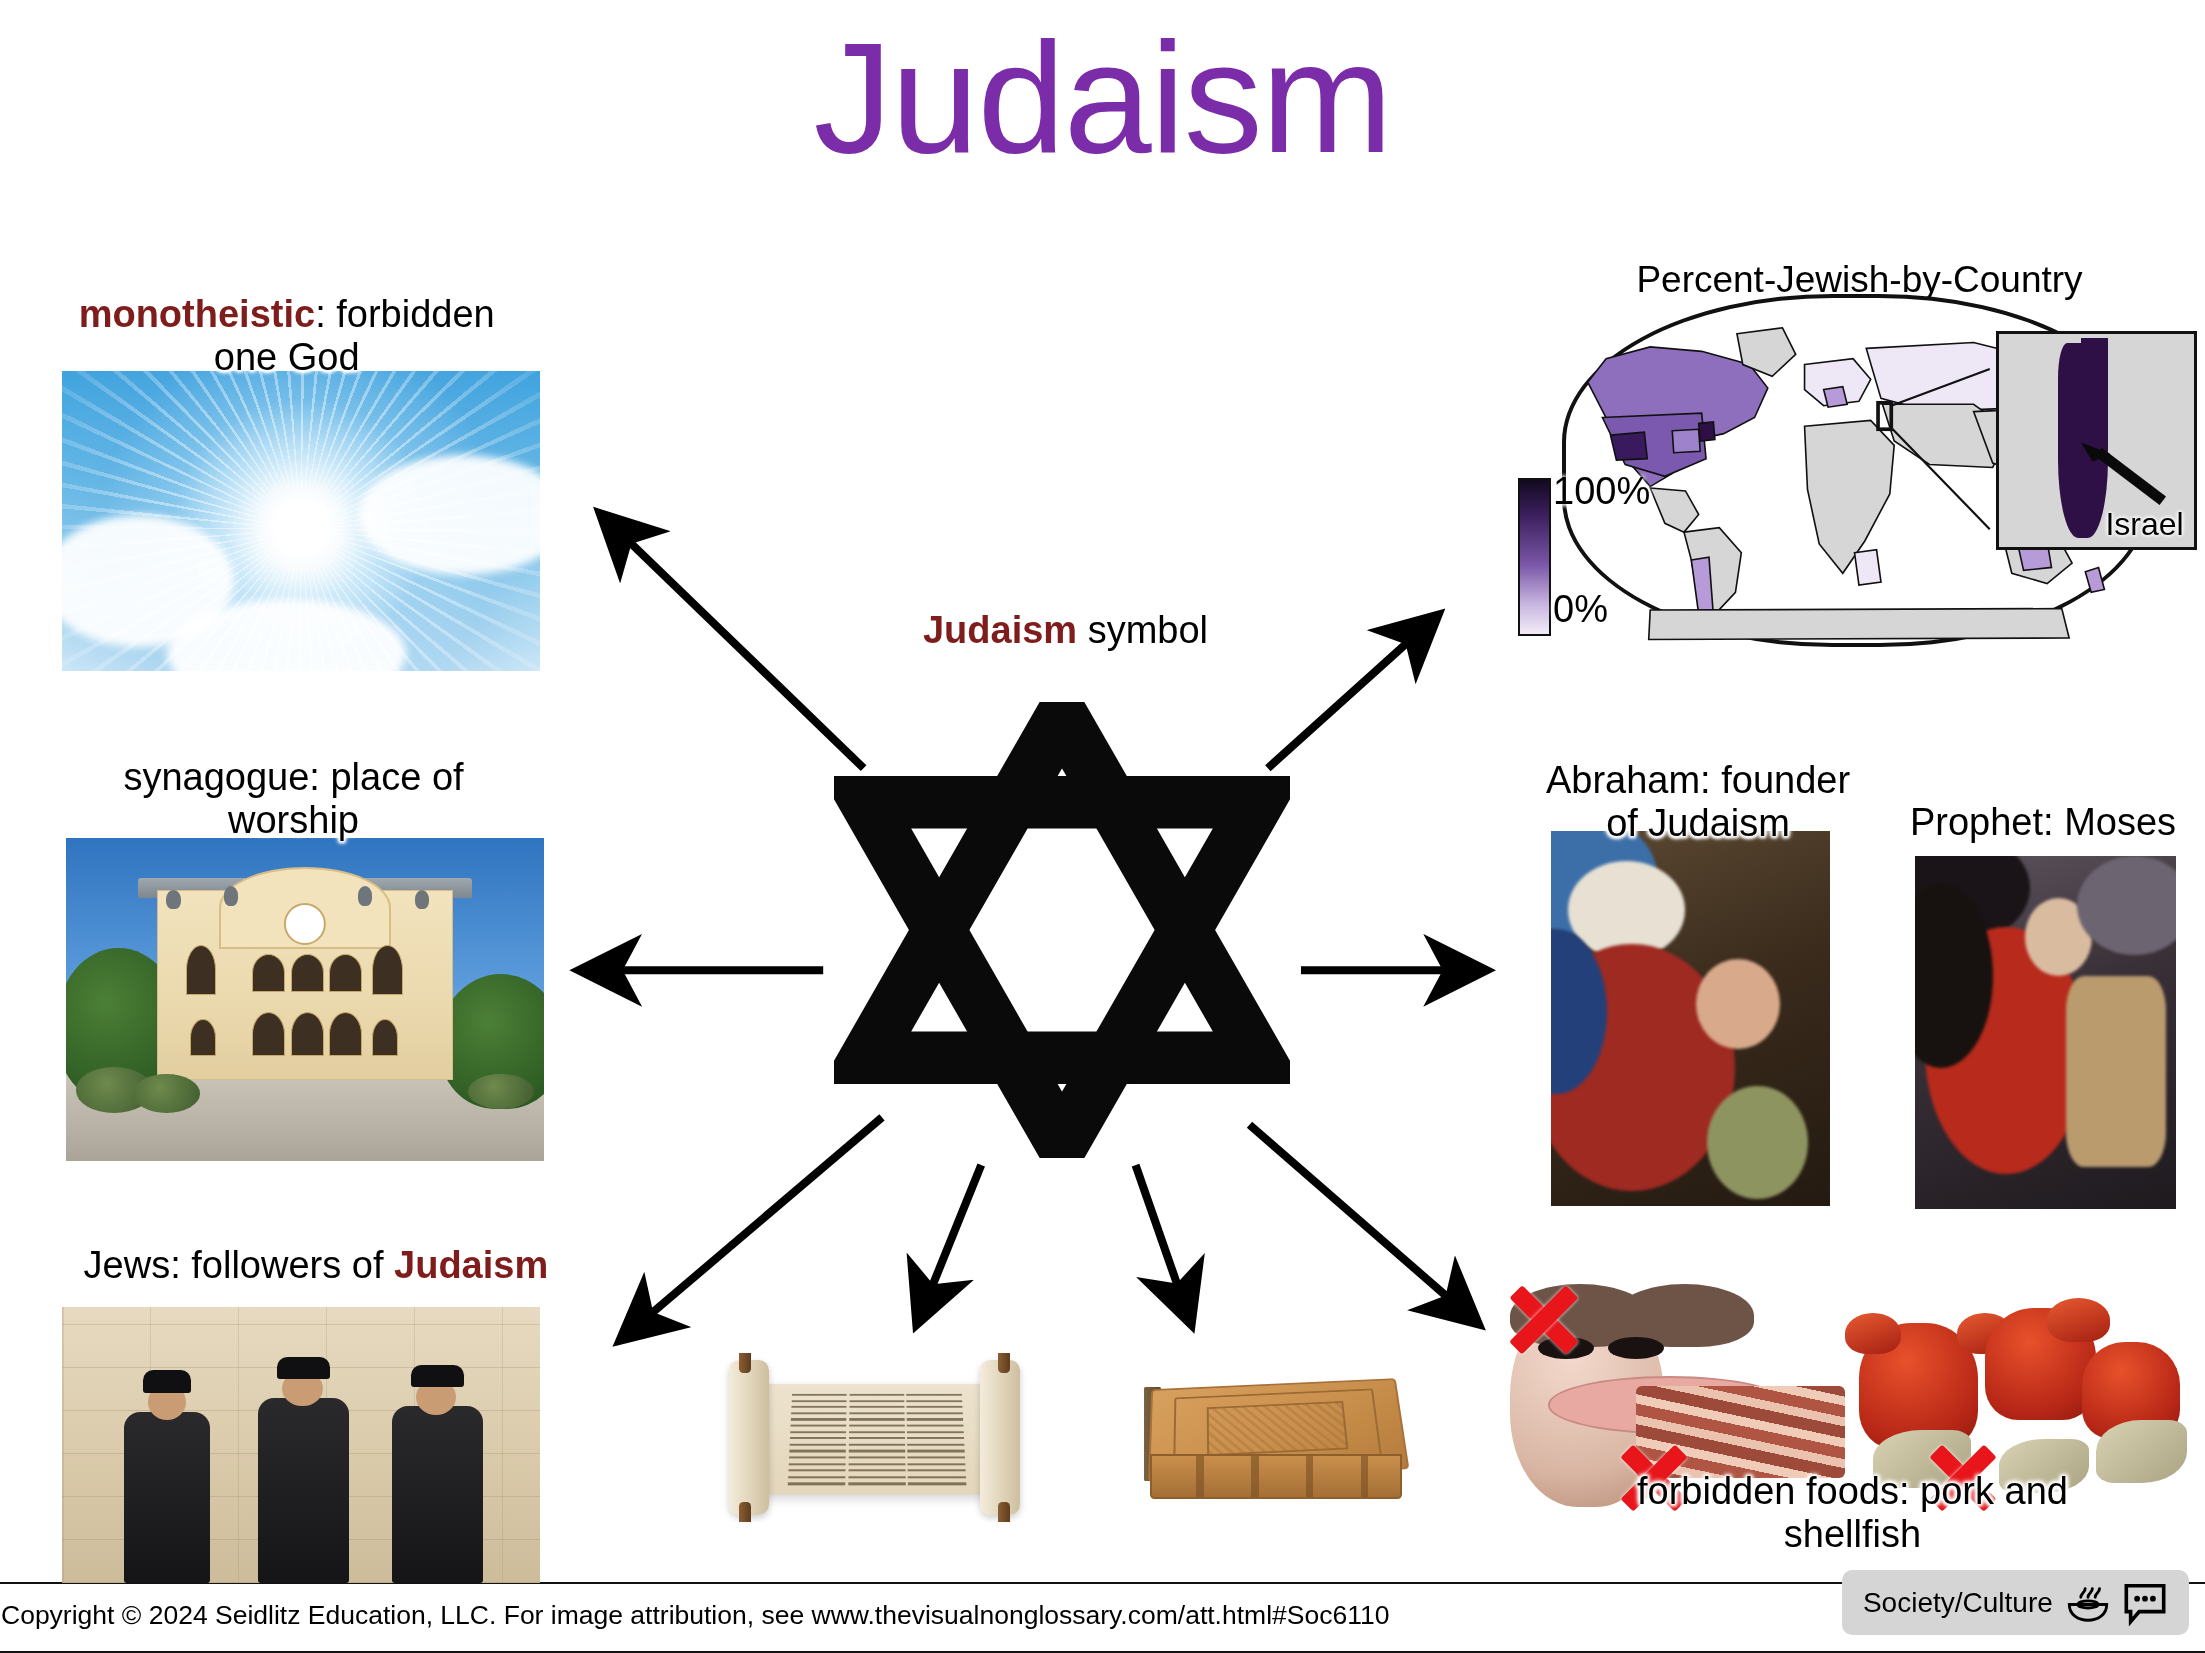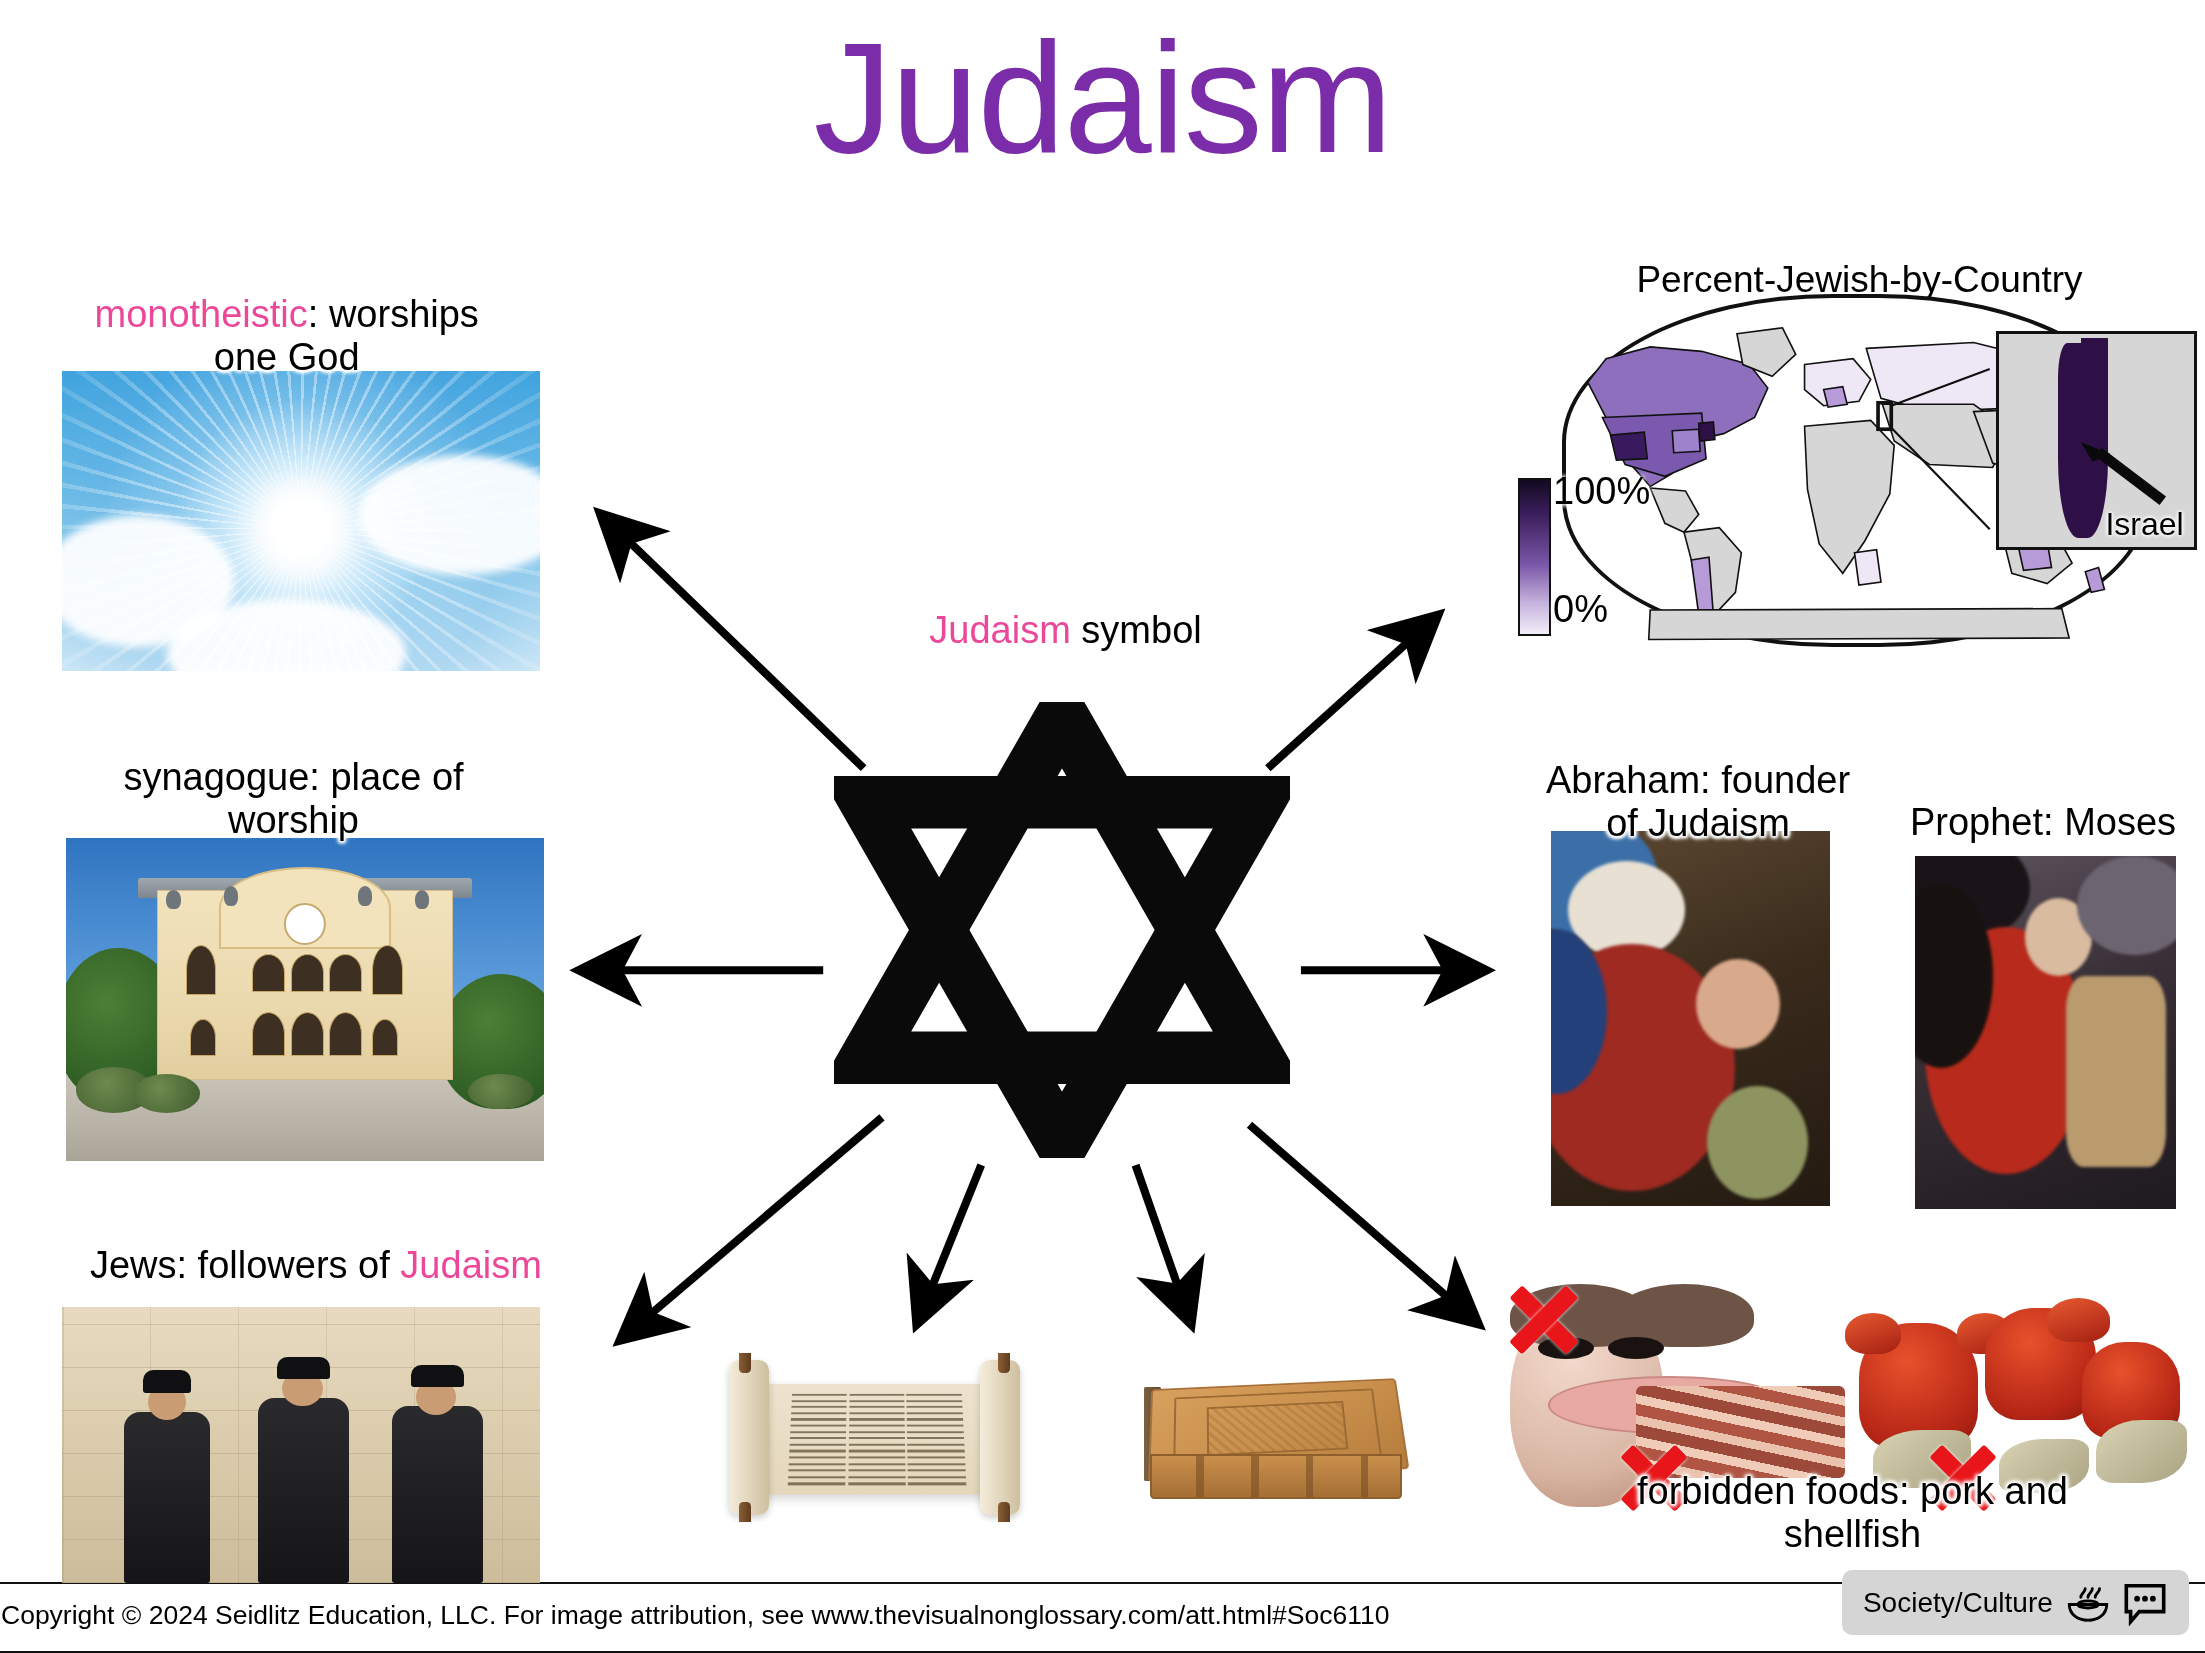--- a/index.html
+++ b/index.html
@@ -19,21 +19,21 @@
 
   
   .cap{
     position:absolute;text-align:center;color:#000;
     font-size:38px;line-height:1.12;
     text-shadow:
       0 0 5.9px #fff,0 0 5.9px #fff,0 0 5.9px #fff,0 0 4.4px #fff,
       1.5px 1.5px 2.9px #fff,-1.5px -1.5px 2.9px #fff,1.5px -1.5px 2.9px #fff,-1.5px 1.5px 2.9px #fff;
     z-index:40;pointer-events:none;
   }
-  .kw{color:#ec4899;font-weight:normal;text-align:right;}
+  .kw{color:#7f1d1d;font-weight:bold;text-align:right;}
 
   
   .photo{position:absolute;overflow:hidden;z-index:10;}
 
   
   .sky{background:
       radial-gradient(circle at 50% 52%, #ffffff 0%, #ffffff 9%, rgba(255,255,255,.92) 15%,
         rgba(214,238,252,.85) 26%, rgba(150,205,240,.55) 45%, rgba(90,170,225,.25) 70%, rgba(70,155,215,0) 100%),
       linear-gradient(180deg,#3FA3DE 0%, #64B8E6 35%, #9FD3EF 68%, #CFE8F7 100%);}
   .sky .rays{position:absolute;inset:-20%;
@@ -183,21 +183,21 @@
     <g fill="none" stroke="#0A0A0A" stroke-width="11.5" stroke-linejoin="miter">
       <polygon points="50,3 93,78 7,78"></polygon>
       <polygon points="50,97 7,22 93,22"></polygon>
     </g>
   </svg>
   <div class="cap" style="left:801px;top:609px;width:529px;font-weight:400;">
     <span class="kw">Judaism</span><span> symbol</span>
   </div>
 
   <div class="cap" style="left:14.7px;top:293px;width:544px;">
-    <span class="kw">monotheistic</span><span>: worships</span><br>
+    <span class="kw">monotheistic</span><span>: forbidden</span><br>
     <span>one God</span>
   </div>
   <div class="photo sky" style="left:62px;top:371px;width:478px;height:300px;">
     <div class="rays"></div>
     <div class="cloud" style="left:-4%;top:48%;width:40%;height:44%;"></div>
     <div class="cloud" style="left:62%;top:28%;width:44%;height:40%;"></div>
     <div class="cloud" style="left:22%;top:76%;width:50%;height:36%;"></div>
   </div>
 
   <div class="cap" style="left:29px;top:756px;width:529px;">

